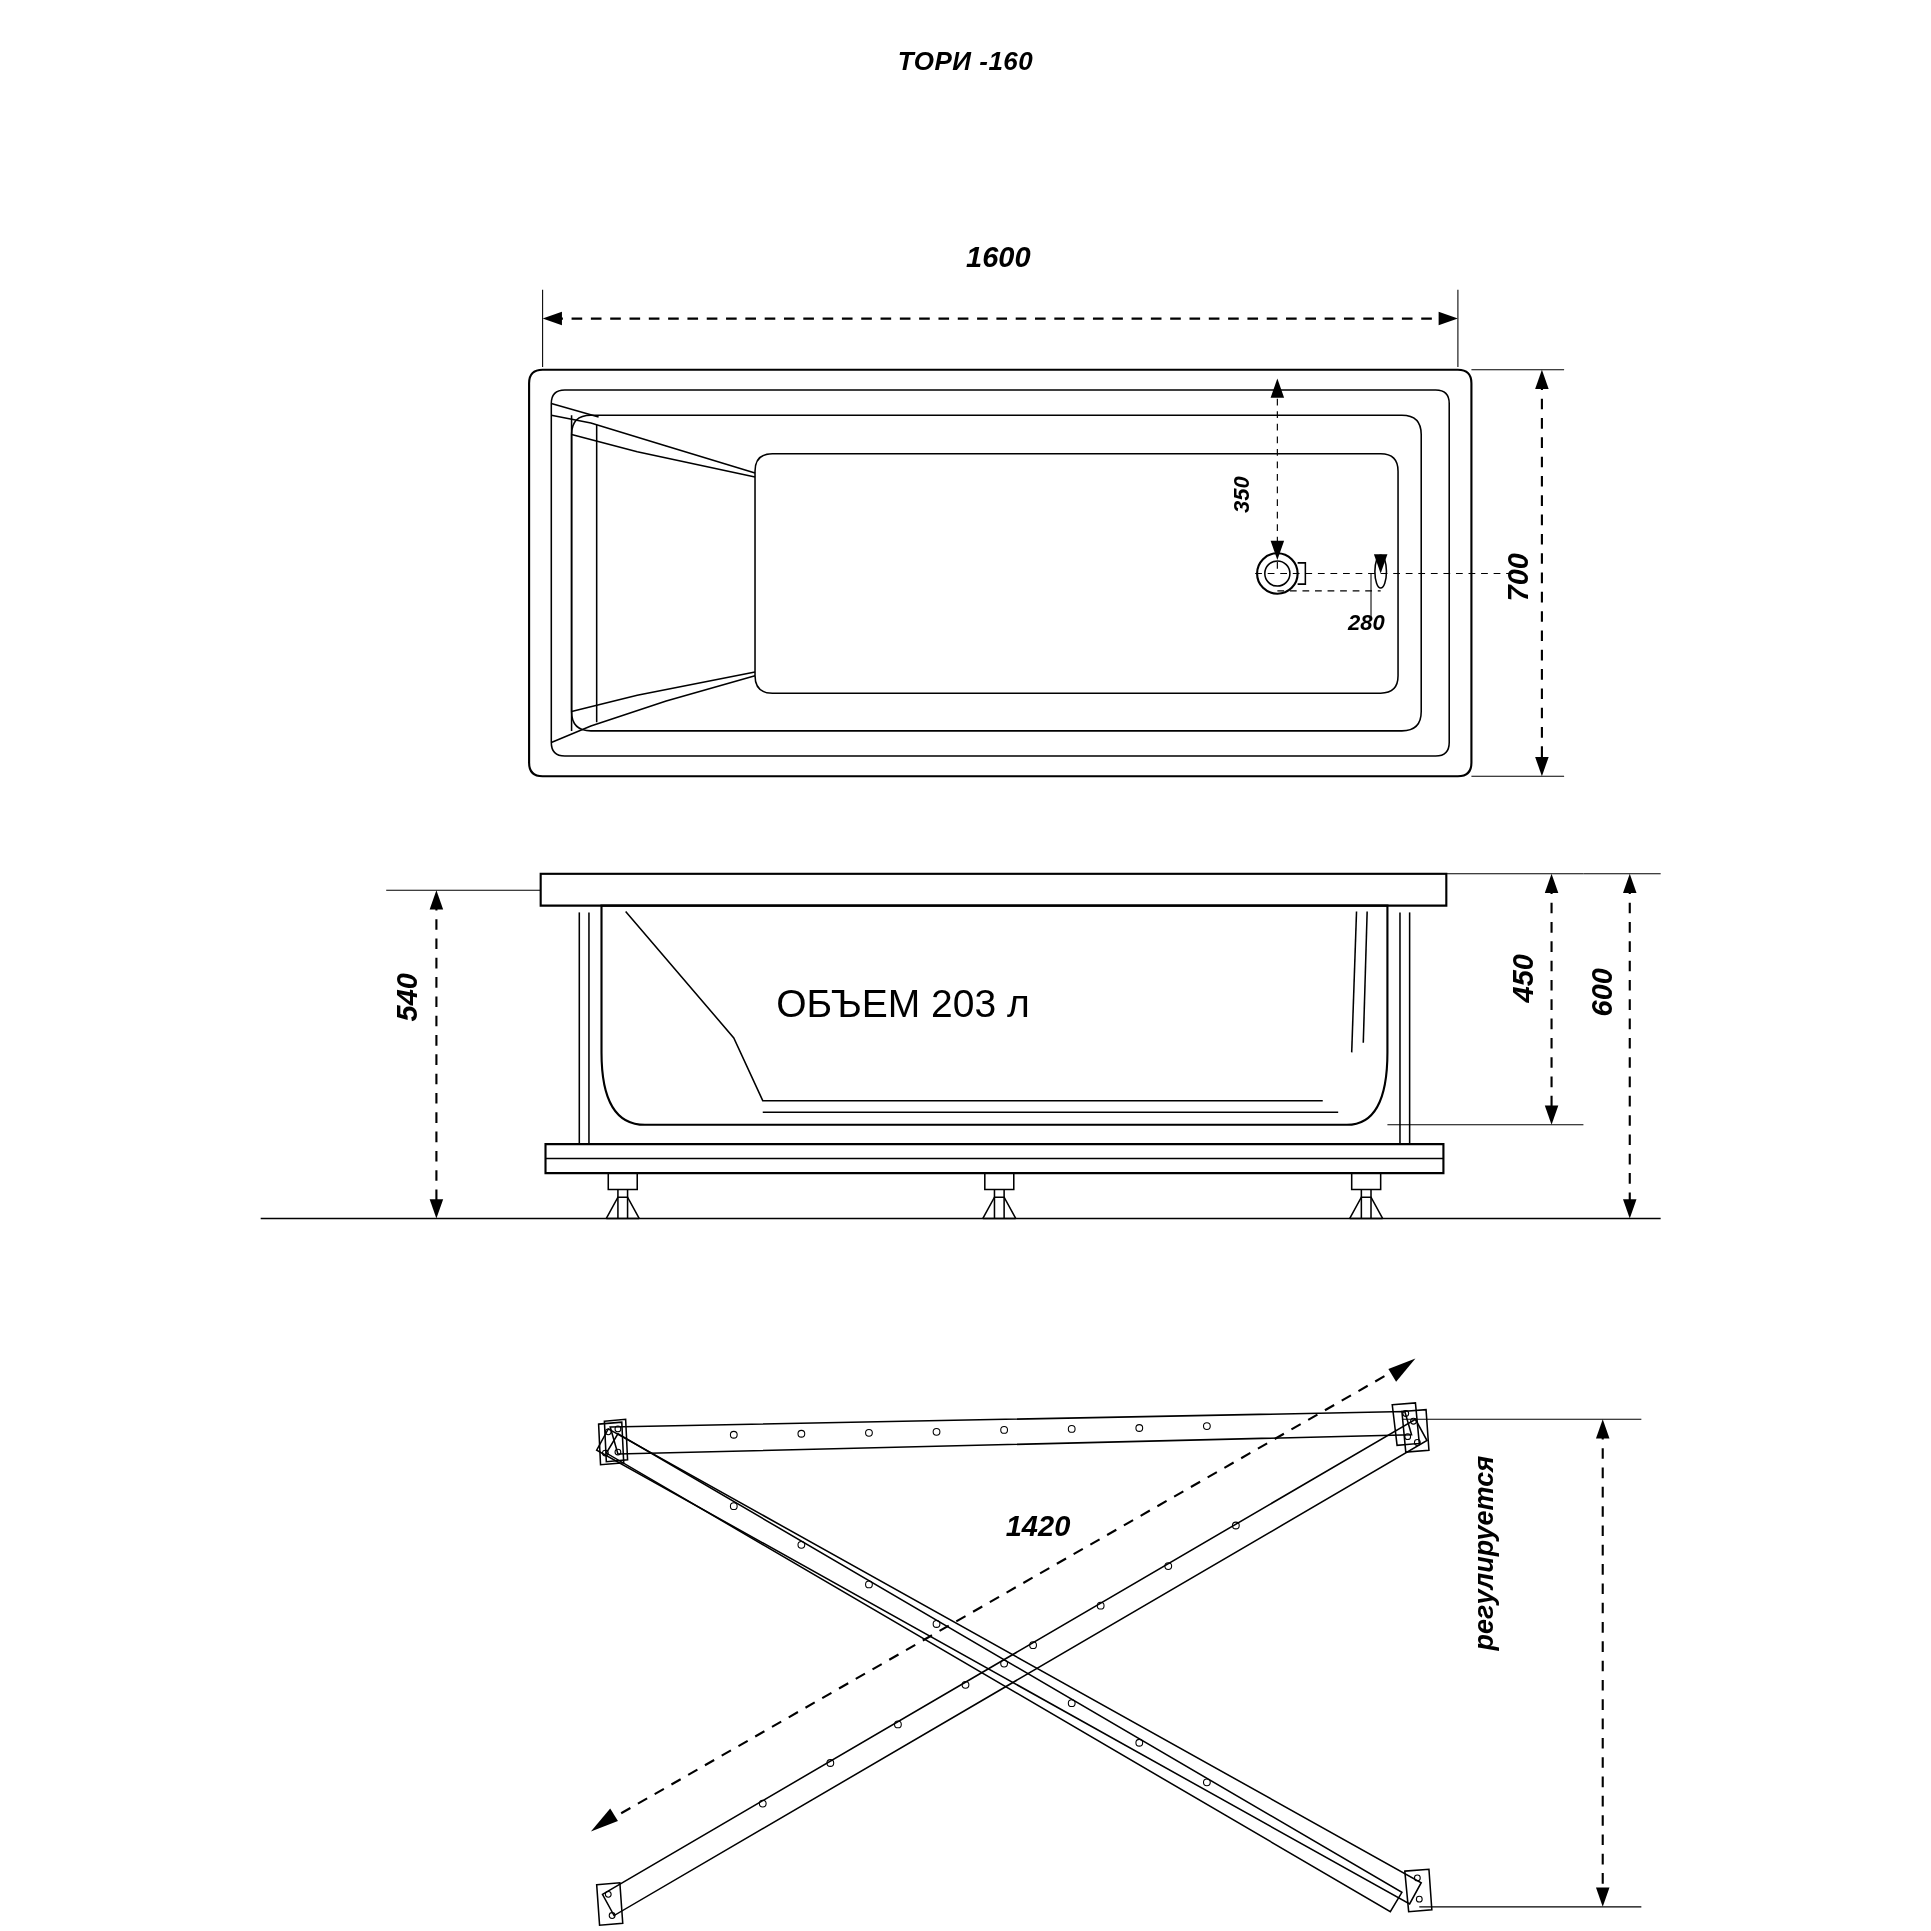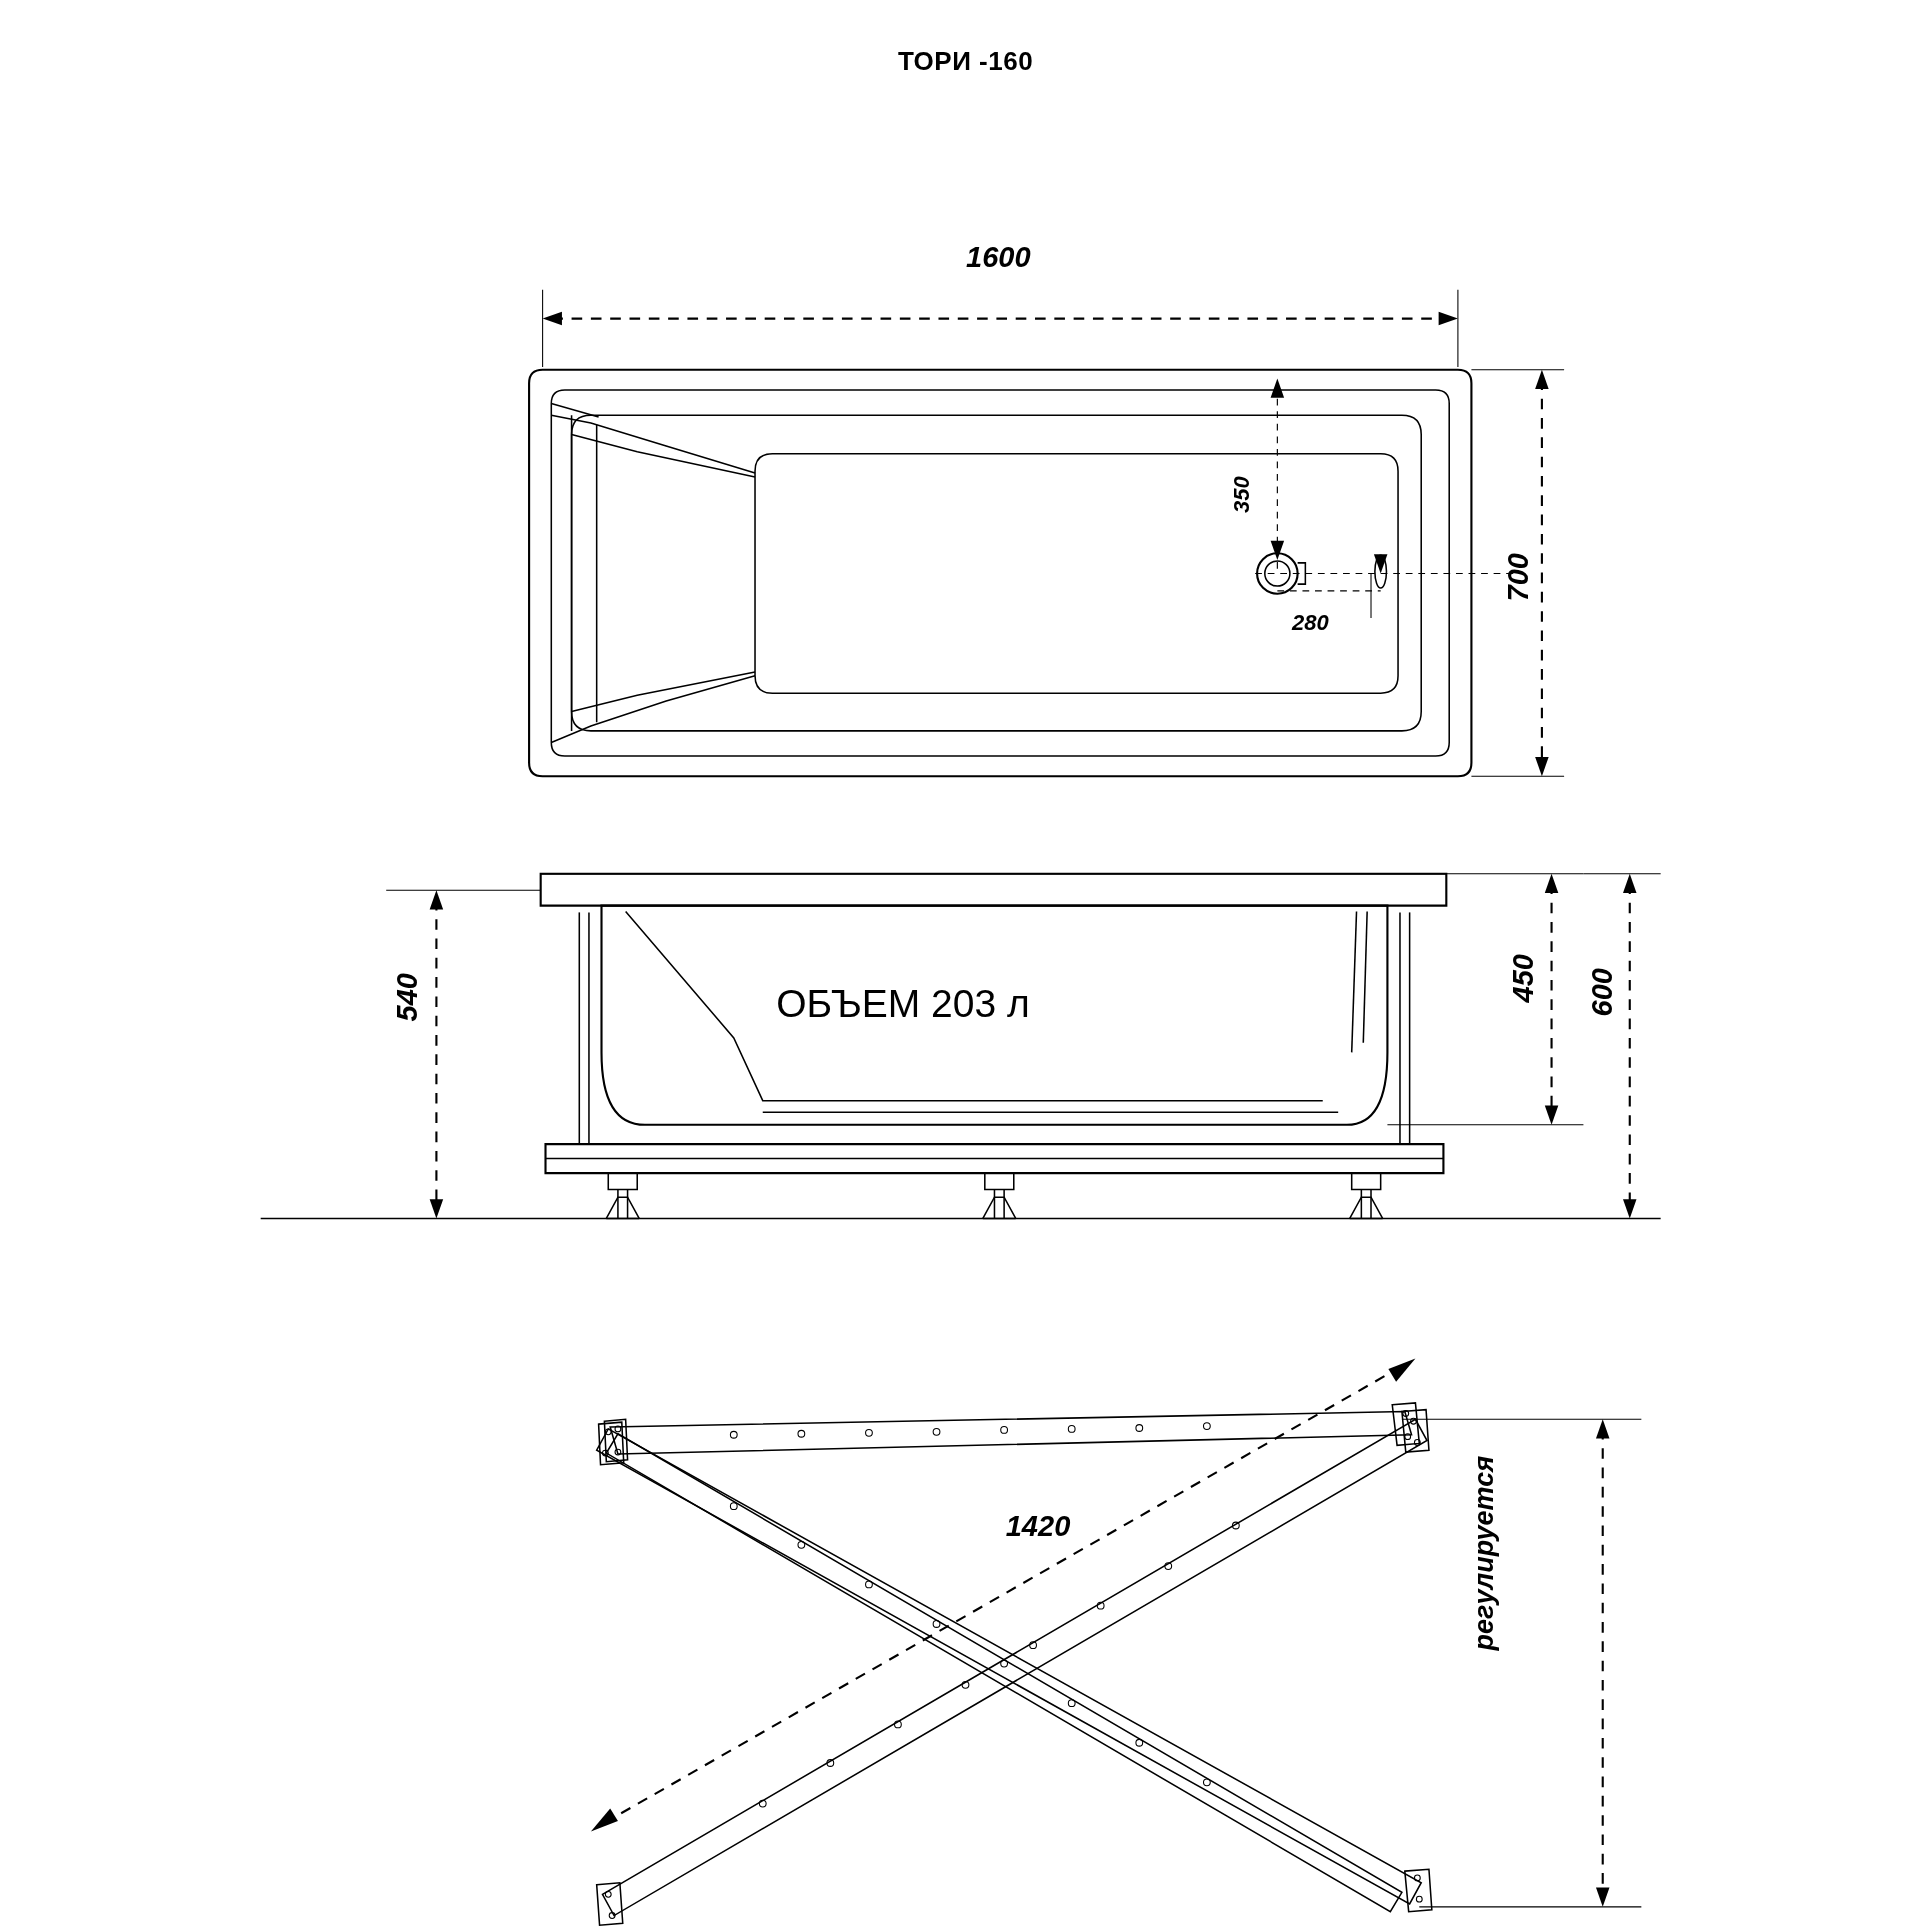--- a/index.html
+++ b/index.html
@@ -23,20 +23,21 @@
     height: 1931px;
   }
   .title {
     position: absolute;
     left: 0;
     top: 46px;
     width: 1931px;
     text-align: center;
     font-size: 26px;
     font-weight: bold;
+    font-style: italic;
     letter-spacing: 0.5px;
   }
   .dimlabel {
     position: absolute;
     font-size: 29px;
     font-weight: bold;
     font-style: italic;
     white-space: nowrap;
   }
   .dimlabel.small {
@@ -283,21 +284,21 @@
     <path class="fill" d="M1660,1470 L1653,1490 L1667,1490 Z"></path>
     <path class="fill" d="M1660,1975 L1653,1955 L1667,1955 Z"></path>
   </svg>
 
   <div class="dimlabel" style="left:966px; top:241px;">1600</div>
 
   <div class="dimlabel vert" style="left:1526px; top:618px; transform: translate(-50%,-50%) rotate(-90deg);">700</div>
 
   <div class="dimlabel vert small" style="left:1247px; top:526px; transform: translate(-50%,-50%) rotate(-90deg);">350</div>
 
-  <div class="dimlabel small" style="left:1292px; top:610px;">280</div>
+  <div class="dimlabel small" style="left:1348px; top:610px;">280</div>
 
   <div class="dimlabel vert" style="left:415px; top:1038px; transform: translate(-50%,-50%) rotate(-90deg);">540</div>
 
   <div class="dimlabel vert" style="left:1531px; top:1019px; transform: translate(-50%,-50%) rotate(-90deg);">450</div>
 
   <div class="dimlabel vert" style="left:1610px; top:1033px; transform: translate(-50%,-50%) rotate(-90deg);">600</div>
 
   <div class="volume" style="left:869px; top:1004px; transform: translate(-50%,-50%);">ОБЪЕМ 203 л</div>
 
   <div class="dimlabel" style="left:1038px; top:1526px; transform: translate(-50%,-50%);">1420</div>

